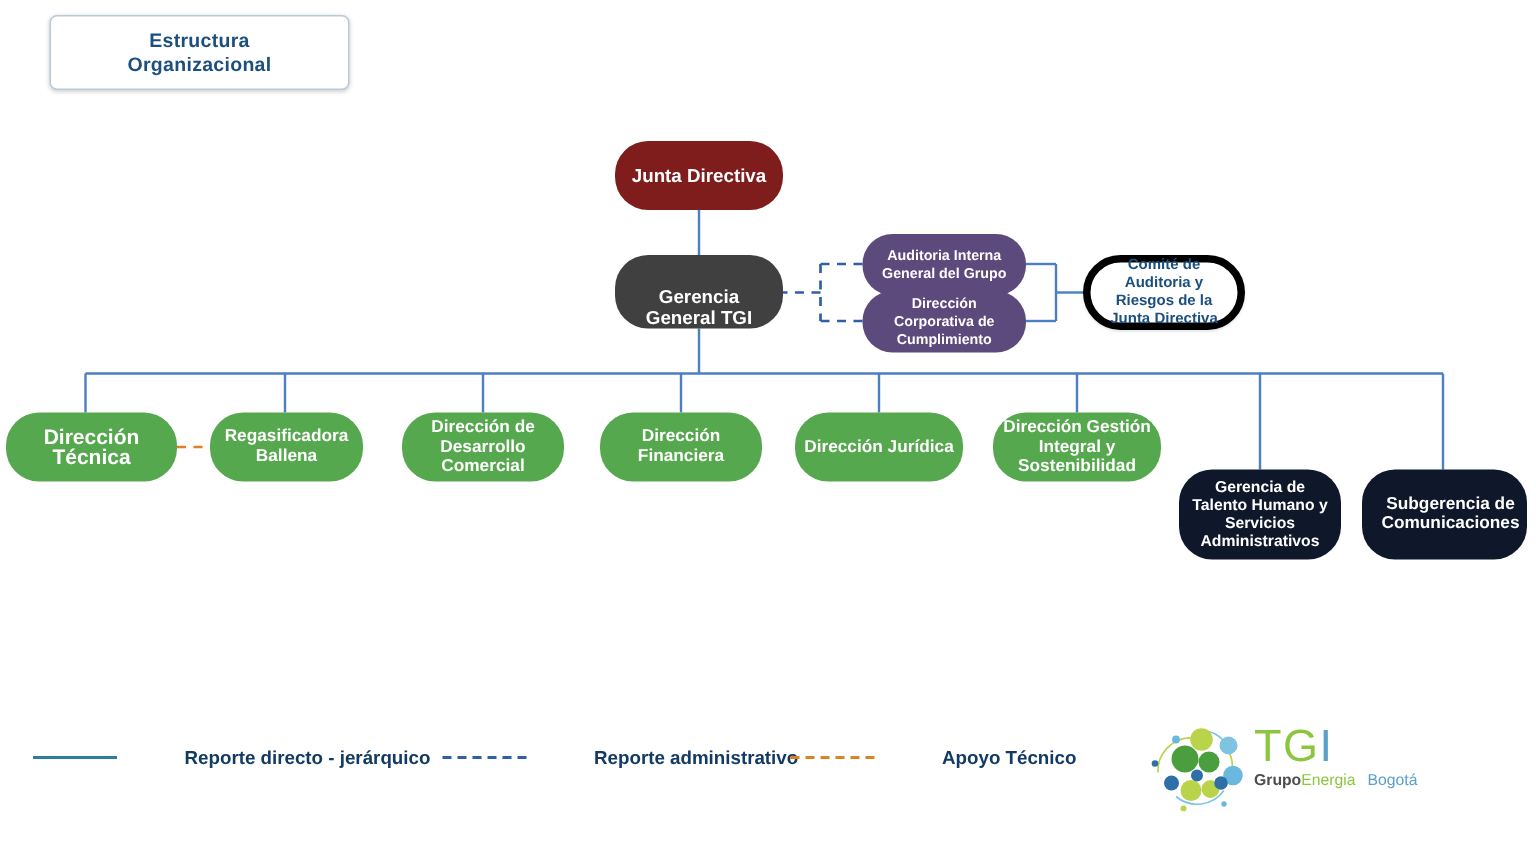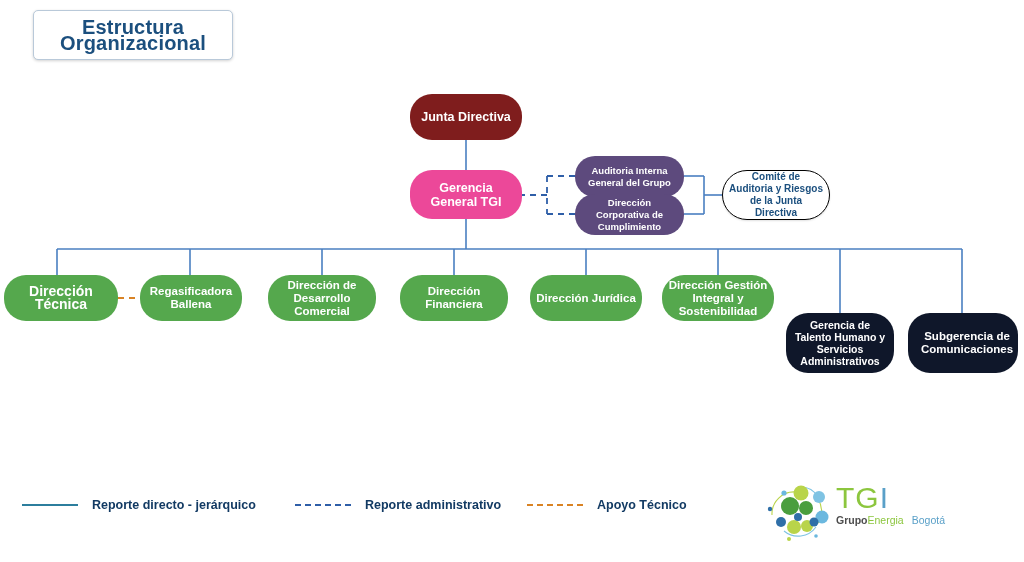--- a/index.html
+++ b/index.html
@@ -14,50 +14,50 @@
 
   
   .title-badge{
     position:absolute;left:33px;top:10px;width:200px;height:50px;
     background:#ffffff;border:1px solid #b9c9d9;border-radius:5px;
     box-shadow:0 1px 3px rgba(0,0,0,.18);
     display:flex;align-items:center;justify-content:center;
     box-sizing:border-box;
   }
   .title-badge .t{
-    color:#1b4f7e;font-weight:bold;font-size:20px;line-height:16px;
+    color:#1b4f7e;font-weight:bold;font-size:13px;line-height:16px;
     text-align:center;letter-spacing:.2px;
   }
 
   
   .node{
     position:absolute;box-sizing:border-box;
     display:flex;align-items:center;justify-content:center;text-align:center;
     color:#ffffff;font-weight:bold;
     border-radius:22px;
     z-index:4;
   }
   .node .lbl{display:block;padding:0 6px;}
 
   .n-dark   {background:#7f1d1d;}
-  .n-teal   {background:#ec4899;}
+  .n-teal   {background:#404040;align-items:flex-end;}
   .n-purple {background:#5d4a7d;}
   .n-green  {background:#55a84d;}
   .n-blue   {background:#0f172a;}
   .n-white  {
-    background:#ffffff;border:1px solid #000000;color:#1b4f7e;
+    background:#ffffff;border:5px solid #000000;color:#1b4f7e;
     box-shadow:0 1px 2px rgba(0,0,0,.12);
   }
 
   
   #lines{position:absolute;left:0;top:0;width:1024px;height:562px;z-index:1;}
 
   
   .legend{position:absolute;left:0;top:488px;width:740px;height:40px;z-index:3;}
-  .leg-item{position:absolute;display:flex;align-items:center;}
+  .leg-item{position:absolute;display:flex;align-items:center;gap:31px;}
   .leg-swatch{width:56px;height:12px;margin-right:14px;position:relative;}
   .leg-swatch i{
     position:absolute;left:0;top:5px;width:56px;height:0;display:block;
   }
   .sw-solid i{border-top:2px solid #2c7e9d;}
   .sw-bdash i{border-top:2px dashed #2f5fa8;}
   .sw-odash i{border-top:2px dashed #d98324;}
   .leg-text{color:#123a63;font-weight:bold;font-size:12.5px;white-space:nowrap;}
 
   

